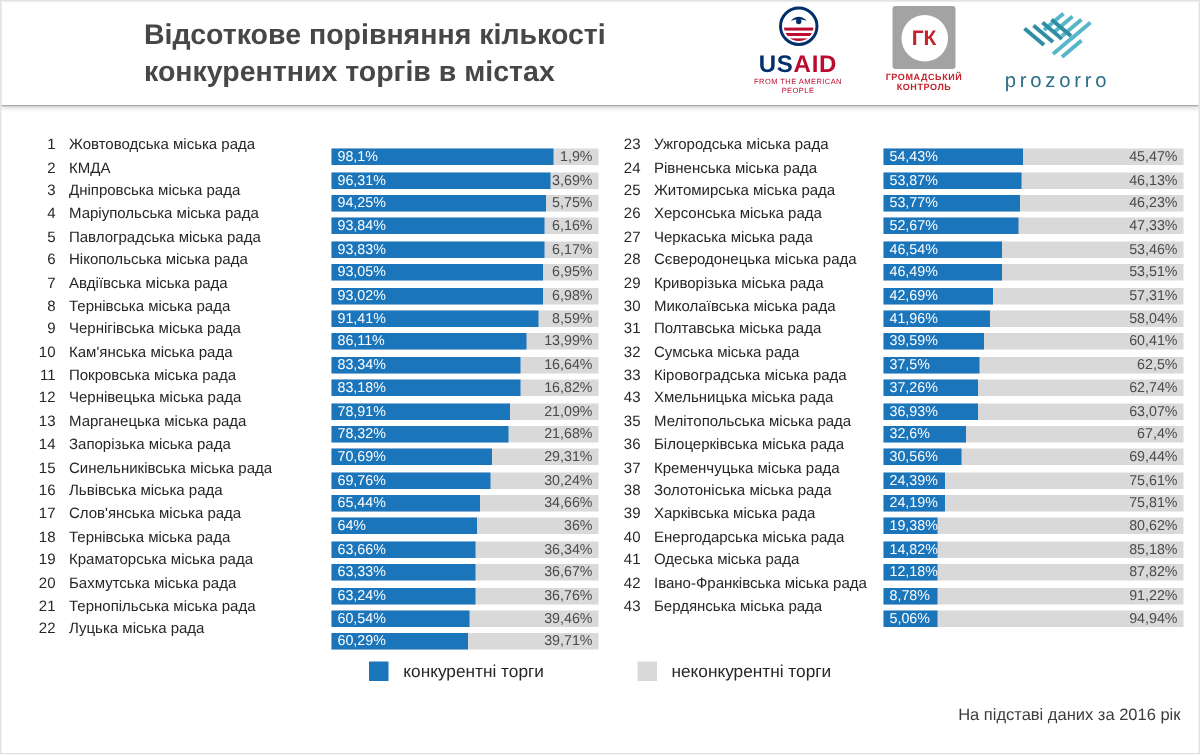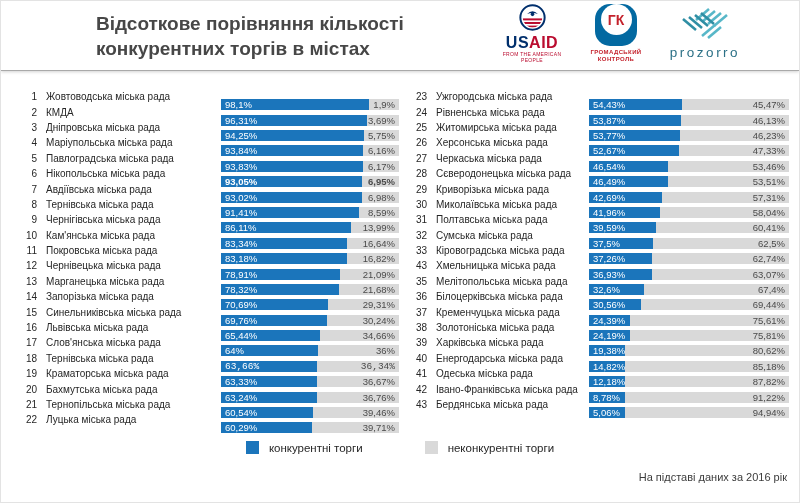--- a/index.html
+++ b/index.html
@@ -8,21 +8,21 @@
 
   .header { position:relative; height:70px; border-bottom:1px solid #a9a9a9; box-shadow:0 1px 3px rgba(0,0,0,0.18); }
   .title { position:absolute; left:95px; top:10px; font-size:19px; line-height:25px; font-weight:bold; color:#474747; }
 
   .logos { position:absolute; right:50px; top:3px; display:flex; gap:15px; align-items:flex-start; }
   .logo-usaid { width:78px; text-align:center; }
   .usaid-word { font-size:16px; font-weight:bold; letter-spacing:0.5px; line-height:15px; }
   .usaid-word .us { color:#002f6c; } .usaid-word .aid { color:#ba0c2f; }
   .usaid-caption { font-size:5px; color:#ba0c2f; letter-spacing:0.3px; margin-top:1px; }
   .logo-gk { width:60px; text-align:center; }
-  .gk-square { width:42px; height:42px; background:#0369a1; border-radius:15px; margin:0 auto; display:flex; justify-content:center; }
+  .gk-square { width:42px; height:42px; background:#a3a3a3; border-radius:2px; margin:0 auto; display:flex; align-items:center; justify-content:center; }
   .gk-circle { width:31px; height:31px; background:#fff; border-radius:50%; display:flex; align-items:center; justify-content:center; font-size:14px; font-weight:bold; color:#c4222c; }
   .gk-caption { font-size:6px; line-height:7px; font-weight:bold; color:#c4222c; letter-spacing:0.4px; margin-top:3px; }
   .logo-prozorro { width:88px; text-align:center; padding-top:2px; }
   .prozorro-text { font-size:13.5px; color:#2b7086; letter-spacing:2.5px; margin-top:2px; }
 
   .chart { display:flex; padding:18px 10px 0 16px; }
   .col { flex:1; display:flex; flex-direction:column; }
   .col.left { margin-right:8px; }
   .bar-row { display:flex; align-items:center; height:15.4px; }
   .rank { flex:none; width:20px; text-align:right; font-size:10px; color:#262626; }
@@ -154,21 +154,21 @@
           <span class="city">Павлоградська міська рада</span>
           <div class="bar" style="background: rgb(217, 217, 217);">
             <div class="fill" style="background: rgb(27, 117, 187); width: 79.7555%;"></div>
             <span class="val val-blue">93,83%</span>
             <span class="val val-gray">6,17%</span>
           </div>
         </div>
         <div class="bar-row">
           <span class="rank">6</span>
           <span class="city">Нікопольська міська рада</span>
-          <div class="bar" style="background: rgb(217, 217, 217); font-weight: bold;">
+          <div class="bar" style="background: rgb(217, 217, 217);">
             <div class="fill" style="background: rgb(27, 117, 187); width: 79.0925%;"></div>
             <span class="val val-blue">93,05%</span>
             <span class="val val-gray">6,95%</span>
           </div>
         </div>
         <div class="bar-row">
           <span class="rank">7</span>
           <span class="city">Авдіївська міська рада</span>
           <div class="bar" style="background: rgb(217, 217, 217);">
             <div class="fill" style="background: rgb(27, 117, 187); width: 79.067%;"></div>
@@ -262,21 +262,21 @@
           <span class="city">Слов'янська міська рада</span>
           <div class="bar" style="background: rgb(217, 217, 217);">
             <div class="fill" style="background: rgb(27, 117, 187); width: 54.4%;"></div>
             <span class="val val-blue">64%</span>
             <span class="val val-gray">36%</span>
           </div>
         </div>
         <div class="bar-row">
           <span class="rank">18</span>
           <span class="city">Тернівська міська рада</span>
-          <div class="bar" style="background: rgb(217, 217, 217); font-family: Liberation Mono, monospace;">
+          <div class="bar" style="background: rgb(217, 217, 217);">
             <div class="fill" style="background: rgb(27, 117, 187); width: 54.111%;"></div>
             <span class="val val-blue">63,66%</span>
             <span class="val val-gray">36,34%</span>
           </div>
         </div>
         <div class="bar-row">
           <span class="rank">19</span>
           <span class="city">Краматорська міська рада</span>
           <div class="bar" style="background: rgb(217, 217, 217);">
             <div class="fill" style="background: rgb(27, 117, 187); width: 53.8305%;"></div>

